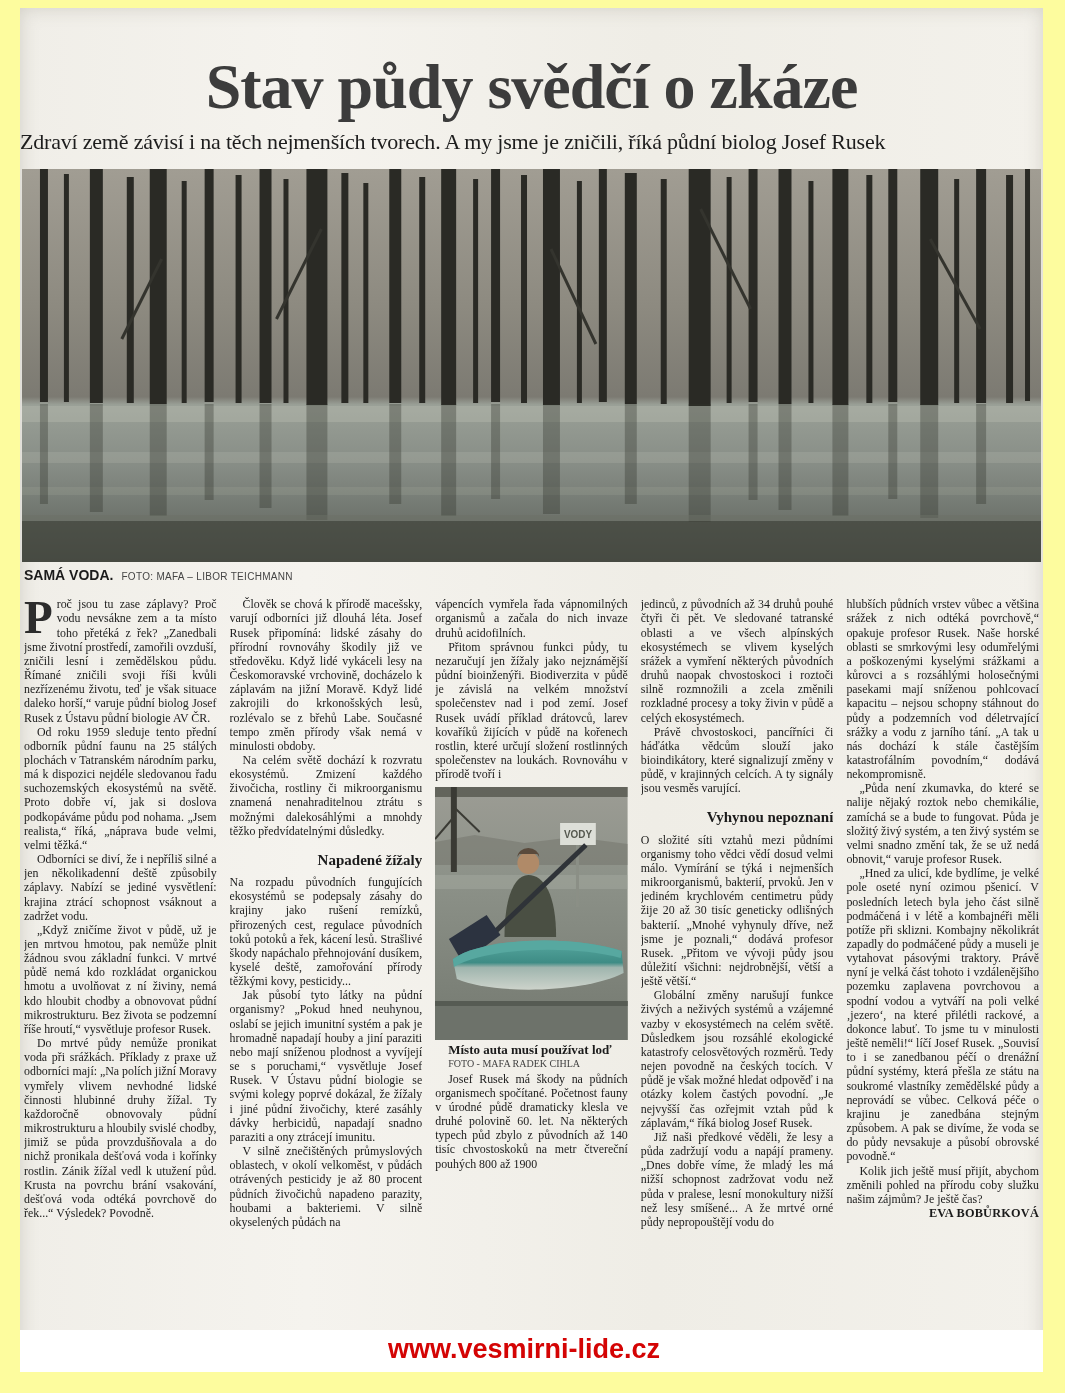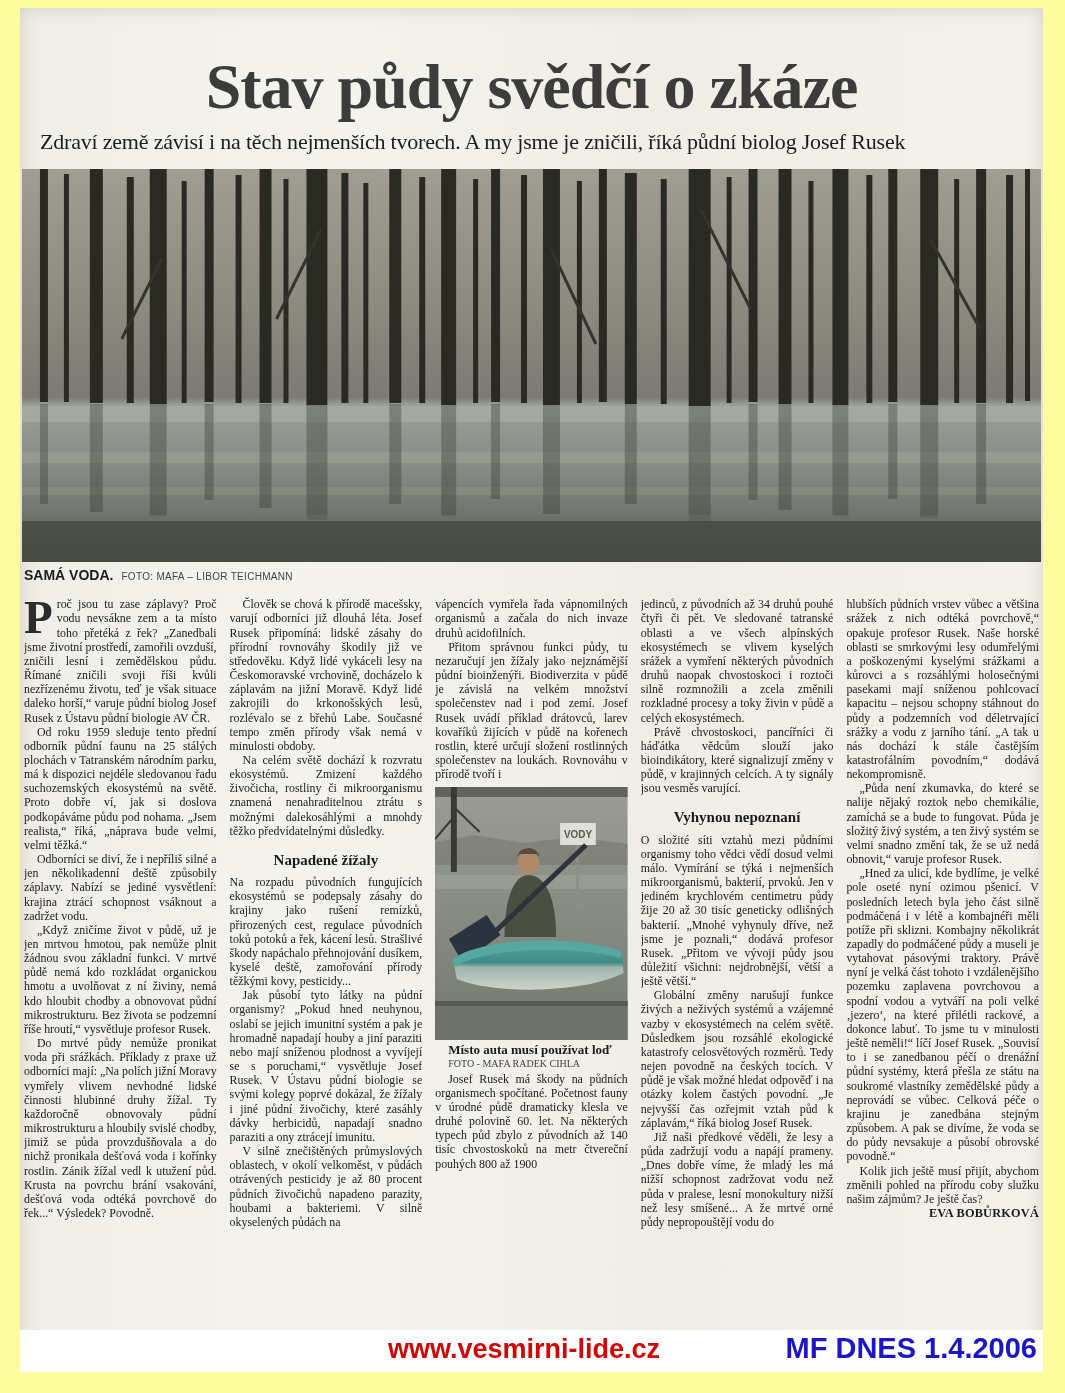--- a/index.html
+++ b/index.html
@@ -13,42 +13,42 @@
     position:absolute;left:20px;right:22px;top:8px;bottom:21px;
     background:linear-gradient(90deg,#f0eee8 0%,#f5f3ee 28%,#efede6 62%,#f3f1eb 100%);
     box-shadow:inset 0 0 18px rgba(120,115,100,.25);
   }
   .headline{
     margin:46px 6px 6px;text-align:center;
     font-size:64px;font-weight:700;line-height:1.02;color:#3c3c3c;
     letter-spacing:-1px;
   }
   .standfirst{
-    margin:10px 20px 14px;font-size:22px;color:#1d1d1d;
+    margin:10px 0 14px;font-size:22px;color:#1d1d1d;
     white-space:nowrap;overflow:hidden;letter-spacing:-0.2px;
   }
   .photo-wrap{margin:0 2px;height:393px;position:relative;background:#84827a;}
   .photo-wrap svg{display:block;width:100%;height:100%;}
   .caption-row{
     display:flex;align-items:baseline;gap:8px;margin:5px 4px 0;
   }
   .caption-lead{font-family:"Liberation Sans","DejaVu Sans",sans-serif;font-weight:700;font-size:14px;white-space:nowrap;}
   .caption-text{font-weight:700;font-size:13.2px;flex:1;}
   .caption-credit{font-family:"Liberation Sans","DejaVu Sans",sans-serif;font-size:10px;color:#454545;white-space:nowrap;letter-spacing:.3px;}
   .columns{
     margin:14px 4px 0;display:flex;gap:13px;height:706px;overflow:hidden;
   }
   .col{flex:1 1 0;overflow:hidden;font-size:11.9px;line-height:14.15px;text-align:justify;}
   .col p{margin:0;text-indent:13px;}
   .col p.noindent{text-indent:0;}
   .dropcap{
     float:left;font-size:47px;line-height:37px;font-weight:700;
     padding:2px 4px 0 0;color:#2c2c2c;
   }
-  .subhead{font-size:15px;font-weight:700;text-align:center;text-indent:0;margin:15px 0 8px;}
+  .subhead{font-size:15px;font-weight:700;text-align:right;text-indent:0;margin:15px 0 8px;}
   .inline-photo{margin:6px 0 3px;}
   .inline-photo svg{display:block;width:100%;height:253px;}
   .inline-caption{font-weight:700;font-size:13px;text-indent:0;text-align:left;margin:3px 0 0;}
   .inline-credit{font-size:10px;text-align:left;text-indent:0;color:#3f3f3f;margin:1px 0 6px;font-family:"Liberation Serif",serif;}
   .author{float:right;font-weight:700;font-size:12.3px;letter-spacing:.2px;}
   .footer{
     position:absolute;left:20px;right:22px;bottom:21px;height:42px;
     background:#ffffff;
   }
   .website{
@@ -239,14 +239,13 @@
       <p>„Půda není zkumavka, do které se nalije nějaký roztok nebo chemikálie, zamíchá se a bude to fungovat. Půda je složitý živý systém, a ten živý systém se velmi snadno změní tak, že se už nedá obnovit,“ varuje profesor Rusek.</p>
       <p>„Hned za ulicí, kde bydlíme, je velké pole oseté nyní ozimou pšenicí. V posledních letech byla jeho část silně podmáčená i v létě a kombajnéři měli potíže při sklizni. Kombajny několikrát zapadly do podmáčené půdy a museli je vytahovat pásovými traktory. Právě nyní je velká část tohoto i vzdálenějšího pozemku zaplavena povrchovou a spodní vodou a vytváří na poli velké ‚jezero‘, na které přilétli rackové, a dokonce labuť. To jsme tu v minulosti ještě neměli!“ líčí Josef Rusek. „Souvisí to i se zanedbanou péčí o drenážní půdní systémy, která přešla ze státu na soukromé vlastníky zemědělské půdy a neprovádí se vůbec. Celková péče o krajinu je zanedbána stejným způsobem. A pak se divíme, že voda se do půdy nevsakuje a působí obrovské povodně.“</p>
       <p><span>Kolik jich ještě musí přijít, abychom změnili pohled na přírodu coby služku našim zájmům? Je ještě čas?</span> <span class="author">EVA BOBŮRKOVÁ</span></p>
     </div>
 
   </div>
 </div>
 
 <div class="footer">
   <a href="#" class="website">www.vesmirni-lide.cz</a>
-  <span class="source">MF DNES 1.4.2006</span>
 </div>
 
 </body></html>

